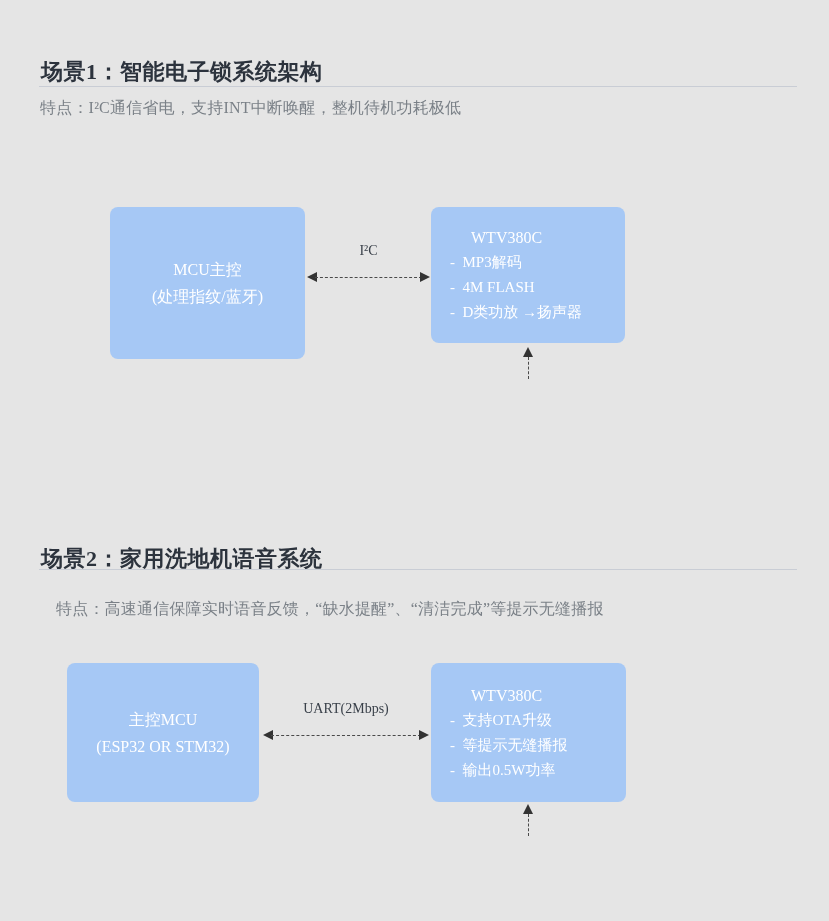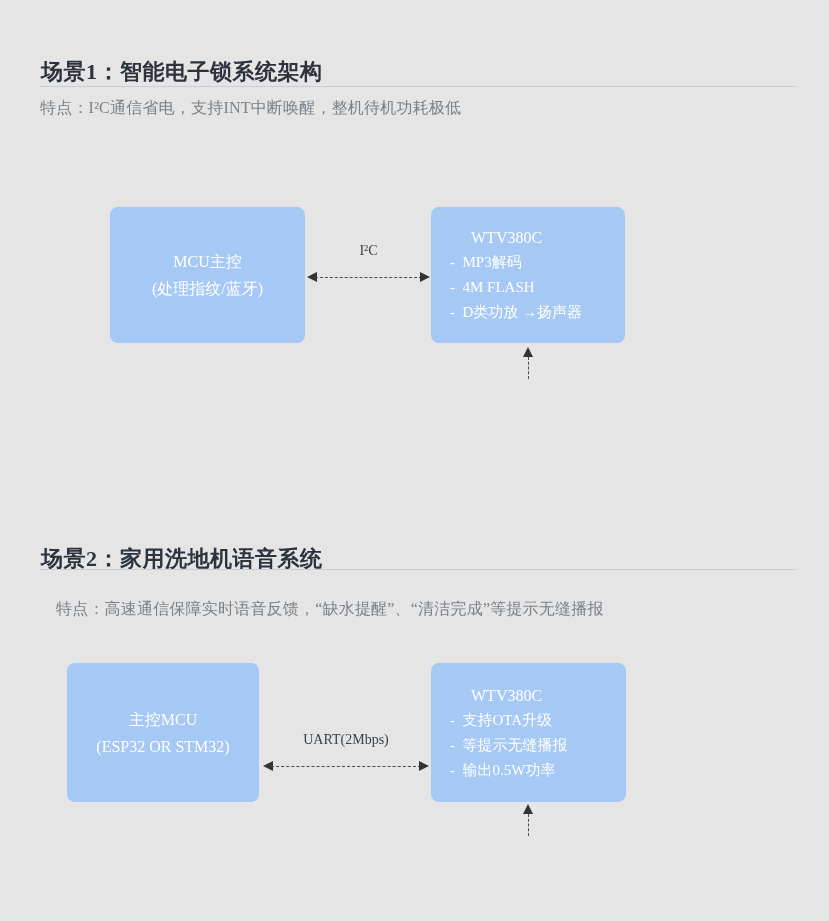--- a/index.html
+++ b/index.html
@@ -61,21 +61,21 @@
 <body>
 
 <div class="page">
 
   <h2 class="abs sec-title" style="left:41px;top:42px;">场景1：智能电子锁系统架构</h2>
 
   <div class="abs divider" style="left:39px;top:86px;width:758px;"></div>
 
   <p class="abs sec-feature" style="left:40px;top:97px;margin:0;">特点：I²C通信省电，支持INT中断唤醒，整机待机功耗极低</p>
 
-  <div class="abs box box-center" style="left:110px;top:207px;width:195px;height:136px;">
+  <div class="abs box box-center" style="left:110px;top:207px;width:195px;height:152px;">
     <div class="box-line">MCU主控</div>
     <div class="box-line">(处理指纹/蓝牙)</div>
   </div>
 
   <div class="abs bus" style="left:307px;top:239px;width:123px;">
     <div class="bus-label">I²C</div>
     <div class="h-arrow">
       <i class="ah-left"></i>
       <i class="dash"></i>
       <i class="ah-right"></i>
@@ -99,21 +99,21 @@
 
   <div class="abs divider" style="left:39px;top:569px;width:758px;"></div>
 
   <p class="abs sec-feature" style="left:40px;top:582px;margin:16px;">特点：高速通信保障实时语音反馈，“缺水提醒”、“清洁完成”等提示无缝播报</p>
 
   <div class="abs box box-center" style="left:67px;top:663px;width:192px;height:139px;text-align:center;">
     <div class="box-line">主控MCU</div>
     <div class="box-line">(ESP32 OR STM32)</div>
   </div>
 
-  <div class="abs bus" style="left:263px;top:728px;width:166px;">
+  <div class="abs bus" style="left:263px;top:697px;width:166px;">
     <div class="bus-label">UART(2Mbps)</div>
     <div class="h-arrow">
       <i class="ah-left"></i>
       <i class="dash"></i>
       <i class="ah-right"></i>
     </div>
   </div>
 
   <div class="abs box chip-box" style="left:431px;top:663px;width:195px;height:139px;">
     <div class="chip-title">WTV380C</div>

